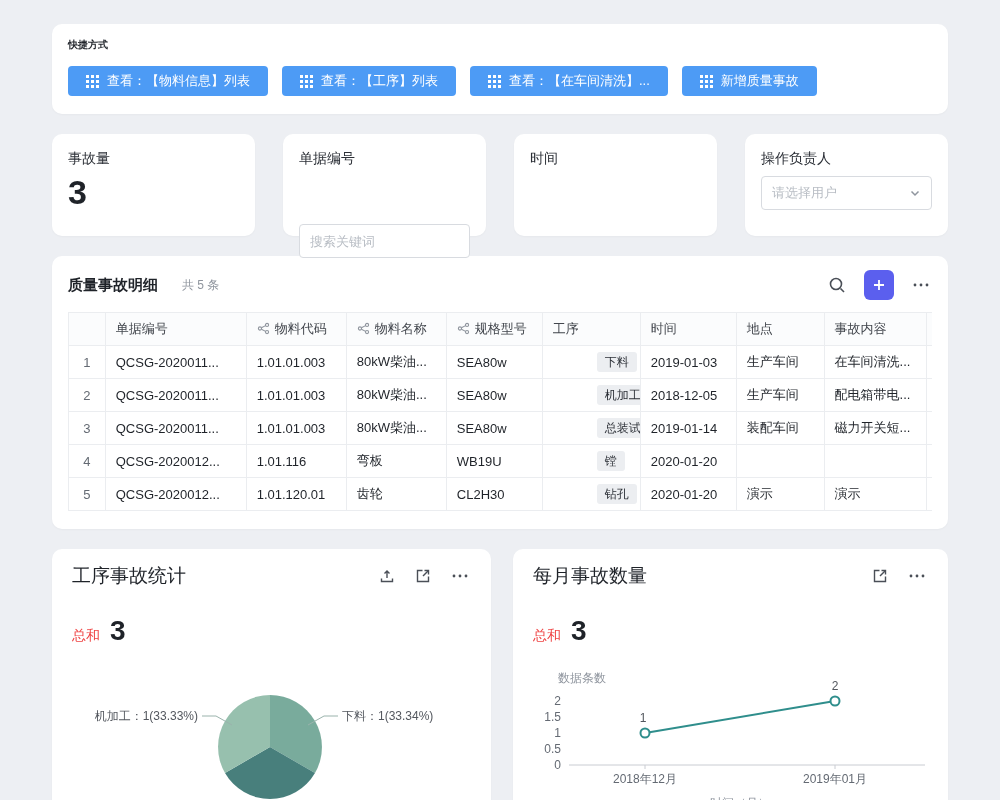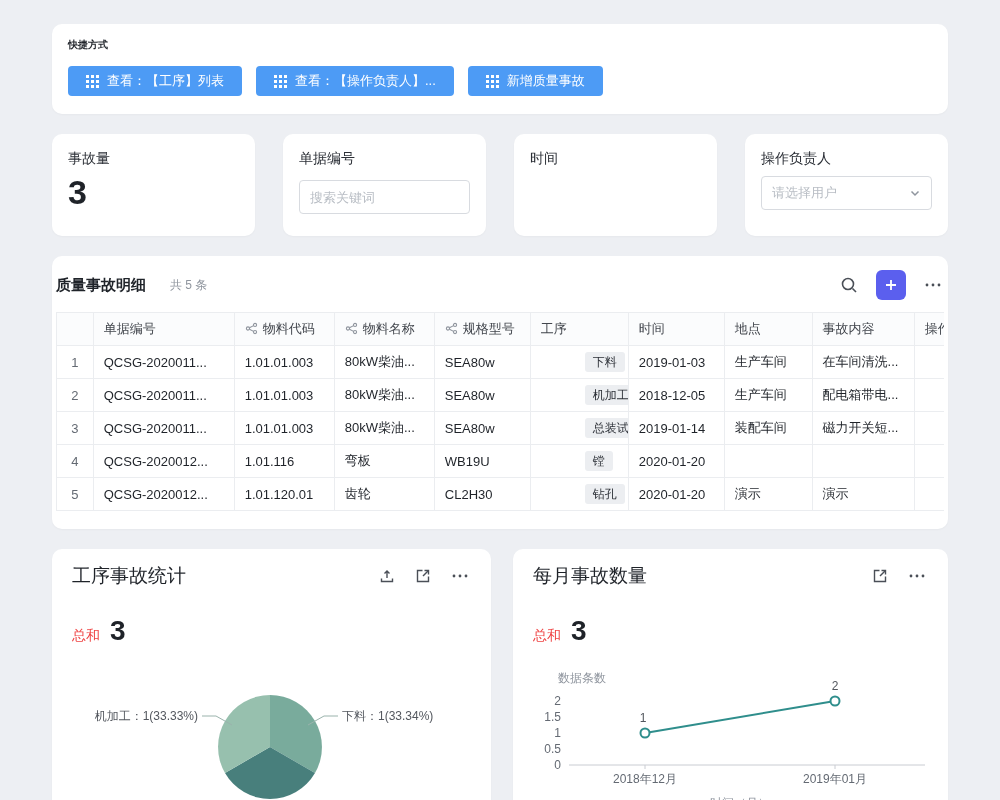--- a/index.html
+++ b/index.html
@@ -24,32 +24,32 @@
   }
 
   
   .stat-row { display: flex; gap: 28px; margin-bottom: 20px; }
   .stat-card { flex: 1; padding: 16px; height: 102px; }
   .stat-label { font-size: 14px; color: #2b2f36; }
   .stat-value { font-size: 34px; font-weight: 700; margin-top: 6px; line-height: 1.1; }
   .input-wrap { position: relative; margin-top: 12px; }
   .text-input {
     width: 100%; height: 34px; border: 1px solid #d8dbe0; border-radius: 4px;
-    padding: 0 30px 0 10px; font-size: 13px; font-family: inherit; color: #1f2329; background: #fff;
+    padding: 0 30px 0 10px; font-size: 13px; font-family: inherit; color: #1f2329; background: #fff; margin-top: 44px;
   }
   .text-input::placeholder { color: #b8bdc4; }
   .input-icon { position: absolute; right: 9px; top: 9px; }
   .select-box {
     margin-top: 8px; height: 34px; border: 1px solid #d8dbe0; border-radius: 4px;
     display: flex; align-items: center; justify-content: space-between;
     padding: 0 10px; font-size: 13px; color: #b8bdc4; cursor: pointer; background: #fff;
   }
 
   
-  .table-card { padding: 14px 4px 18px; margin-bottom: 20px; }
+  .table-card { padding: 14px 16px 18px; margin-bottom: 20px; }
   .table-head { display: flex; align-items: center; margin-bottom: 12px; }
   .table-title { font-size: 15px; font-weight: 700; }
   .table-count { font-size: 12px; color: #8f959e; margin-left: 24px; }
   .table-actions { margin-left: auto; display: flex; align-items: center; gap: 16px; }
   .icon-btn { background: none; border: none; padding: 2px; cursor: pointer; display: inline-flex; align-items: center; }
   .plus-btn {
     width: 30px; height: 30px; border: none; border-radius: 6px; color: #fff;
     display: inline-flex; align-items: center; justify-content: center; cursor: pointer;
   }
   .table-clip { overflow: hidden; width: 100%; }
@@ -79,20 +79,34 @@
   svg text { font-family: "Liberation Sans", "DejaVu Sans", sans-serif; }
 </style>
 </head>
 <body>
 
 <div class="page">
 
   <section class="card shortcuts">
     <h2 class="shortcuts-title">快捷方式</h2>
     <div class="btn-row">
+      <button class="blue-btn" style="background: rgb(77, 155, 245);">
+        <svg width="13" height="13" viewBox="0 0 13 13" fill="currentColor">
+            <rect x="0" y="0" width="3" height="3"></rect>
+            <rect x="5" y="0" width="3" height="3"></rect>
+            <rect x="10" y="0" width="3" height="3"></rect>
+            <rect x="0" y="5" width="3" height="3"></rect>
+            <rect x="5" y="5" width="3" height="3"></rect>
+            <rect x="10" y="5" width="3" height="3"></rect>
+            <rect x="0" y="10" width="3" height="3"></rect>
+            <rect x="5" y="10" width="3" height="3"></rect>
+            <rect x="10" y="10" width="3" height="3"></rect>
+          </svg>
+        <span>查看：【物料信息】列表</span>
+      </button>
       <button class="blue-btn" style="background: rgb(77, 155, 245);">
         <svg width="13" height="13" viewBox="0 0 13 13" fill="currentColor">
             <rect x="0" y="0" width="3" height="3"></rect>
             <rect x="5" y="0" width="3" height="3"></rect>
             <rect x="10" y="0" width="3" height="3"></rect>
             <rect x="0" y="5" width="3" height="3"></rect>
             <rect x="5" y="5" width="3" height="3"></rect>
             <rect x="10" y="5" width="3" height="3"></rect>
             <rect x="0" y="10" width="3" height="3"></rect>
             <rect x="5" y="10" width="3" height="3"></rect>
@@ -105,21 +119,21 @@
             <rect x="0" y="0" width="3" height="3"></rect>
             <rect x="5" y="0" width="3" height="3"></rect>
             <rect x="10" y="0" width="3" height="3"></rect>
             <rect x="0" y="5" width="3" height="3"></rect>
             <rect x="5" y="5" width="3" height="3"></rect>
             <rect x="10" y="5" width="3" height="3"></rect>
             <rect x="0" y="10" width="3" height="3"></rect>
             <rect x="5" y="10" width="3" height="3"></rect>
             <rect x="10" y="10" width="3" height="3"></rect>
           </svg>
-        <span>查看：【操作负责人】...</span>
+        <span>查看：【在车间清洗】...</span>
       </button>
       <button class="blue-btn" style="background: rgb(77, 155, 245);">
         <svg width="13" height="13" viewBox="0 0 13 13" fill="currentColor">
             <rect x="0" y="0" width="3" height="3"></rect>
             <rect x="5" y="0" width="3" height="3"></rect>
             <rect x="10" y="0" width="3" height="3"></rect>
             <rect x="0" y="5" width="3" height="3"></rect>
             <rect x="5" y="5" width="3" height="3"></rect>
             <rect x="10" y="5" width="3" height="3"></rect>
             <rect x="0" y="10" width="3" height="3"></rect>

